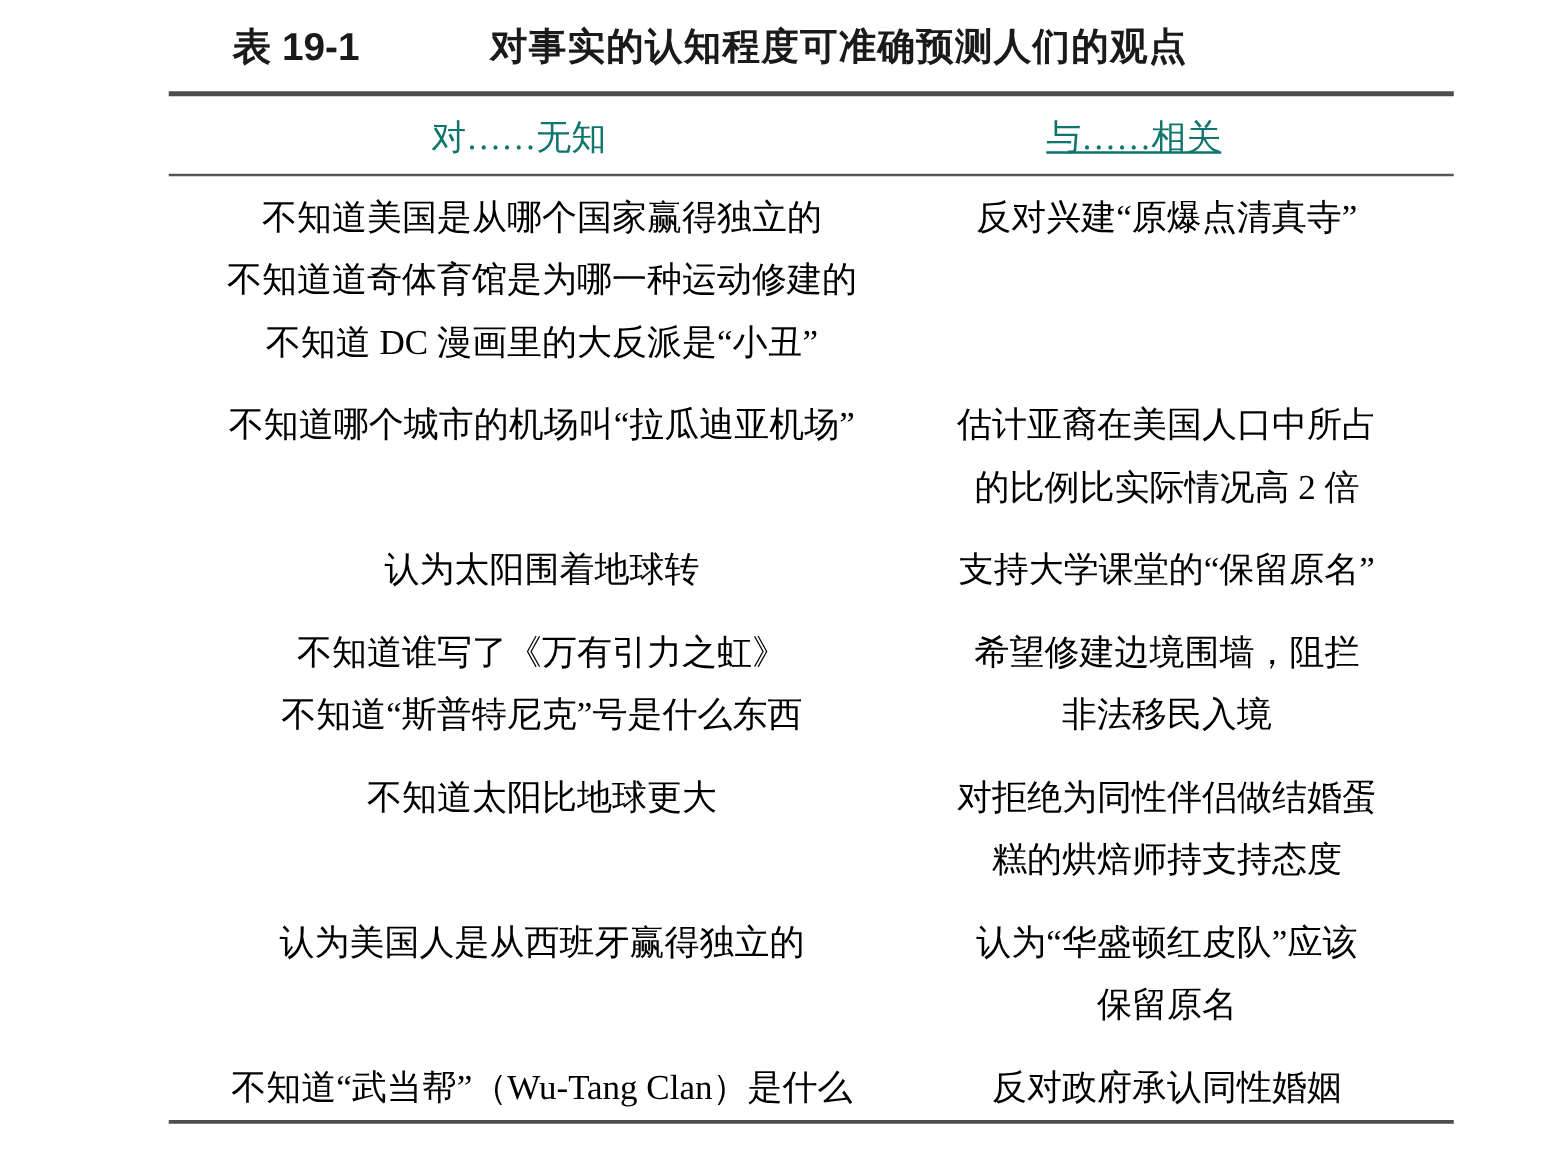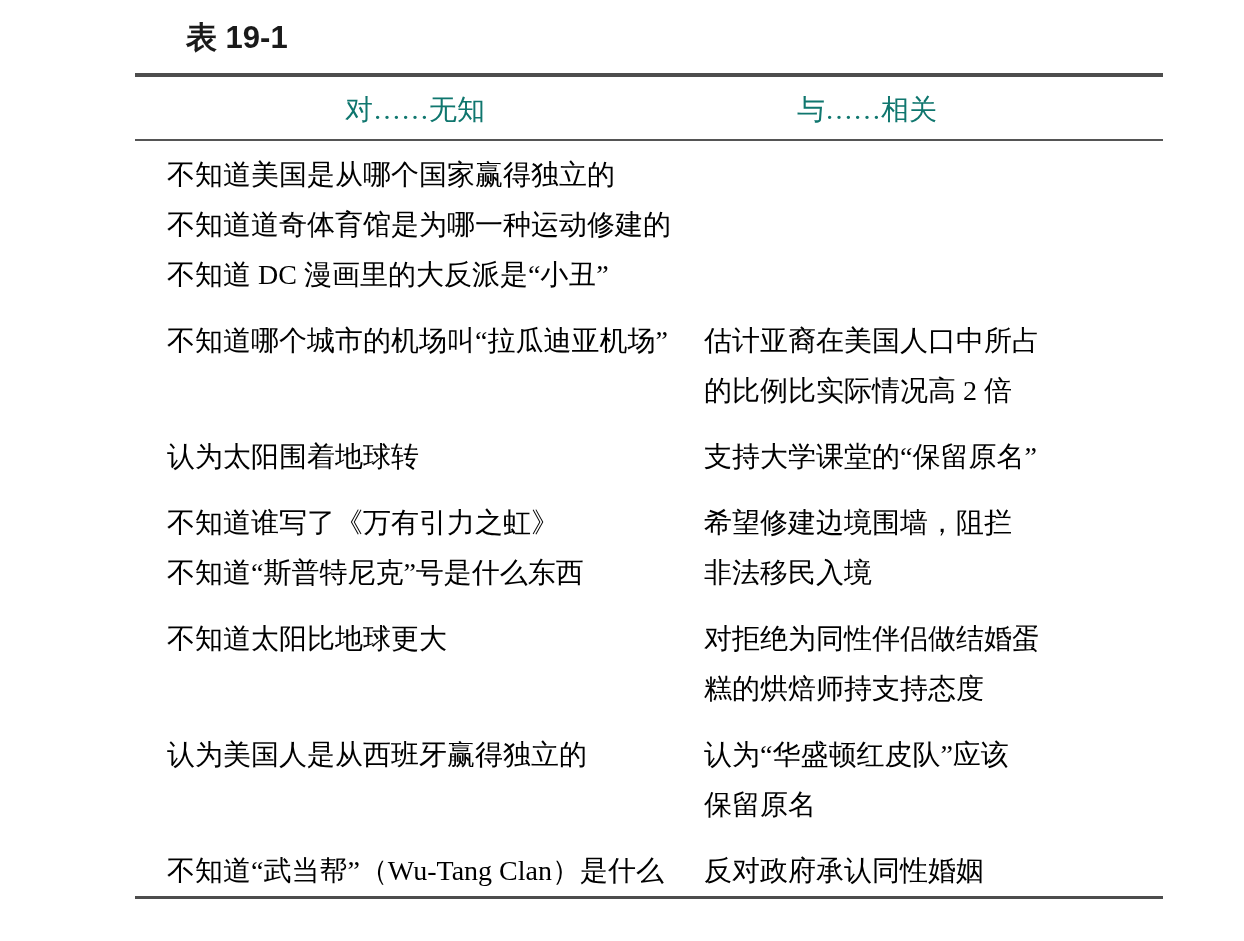--- a/index.html
+++ b/index.html
@@ -8,20 +8,21 @@
     background: #ffffff;
   }
   .page {
     position: relative;
     width: 1244px;
     height: 941px;
     background: #ffffff;
     color: #1b1b1b;
     font-family: "Liberation Serif", serif;
     overflow: hidden;
+    text-align: center;
   }
   
   .caption-label {
     position: absolute;
     left: 186px;
     top: 20px;
     font-family: "Liberation Sans", sans-serif;
     font-weight: bold;
     font-size: 31px;
     line-height: 36px;
@@ -52,21 +53,21 @@
   .rule-mid    { height: 2px; background: #555555; }
   .rule-bottom { height: 3px; background: #4d4d4d; }
   .thead {
     position: relative;
     height: 62px;
     font-size: 28px;
     color: #0f766e;
   }
   .col-h { position: absolute; top: 14px; white-space: pre; }
   .col-h-left  { left: 210px; }
-  .col-h-right { left: 662px; }
+  .col-h-right { left: 702px; text-decoration: underline; }
   .tbody { padding-top: 9px; }
   .row {
     display: flex;
     margin-bottom: 16px;
   }
   .row:last-child { margin-bottom: 0; }
   .cell {
     font-size: 28px;
     line-height: 50px;
     white-space: pre; 
@@ -85,37 +86,39 @@
     flex: 0 0 463px;
   }
 </style>
 </head>
 <body>
 
 <div class="page">
 
   <div class="caption-label">表 19-1</div>
 
+  <div class="caption-title">对事实的认知程度可准确预测人们的观点</div>
 
   <div class="table">
 
     <div class="rule rule-top"></div>
 
     <div class="thead">
       <span class="col-h col-h-left">对……无知</span>
       <span class="col-h col-h-right">与……相关</span>
     </div>
 
     <div class="rule rule-mid"></div>
 
     <div class="tbody" id="tbody">
   <div class="row">
     <div class="cell cell-left">不知道美国是从哪个国家赢得独立的
 不知道道奇体育馆是为哪一种运动修建的
 不知道 DC 漫画里的大反派是“小丑”</div>
+    <div class="cell cell-right">反对兴建“原爆点清真寺”</div>
   </div>
 
   <div class="row">
     <div class="cell cell-left">不知道哪个城市的机场叫“拉瓜迪亚机场”</div>
     <div class="cell cell-right">估计亚裔在美国人口中所占
 的比例比实际情况高 2 倍</div>
   </div>
 
   <div class="row">
     <div class="cell cell-left">认为太阳围着地球转</div>

